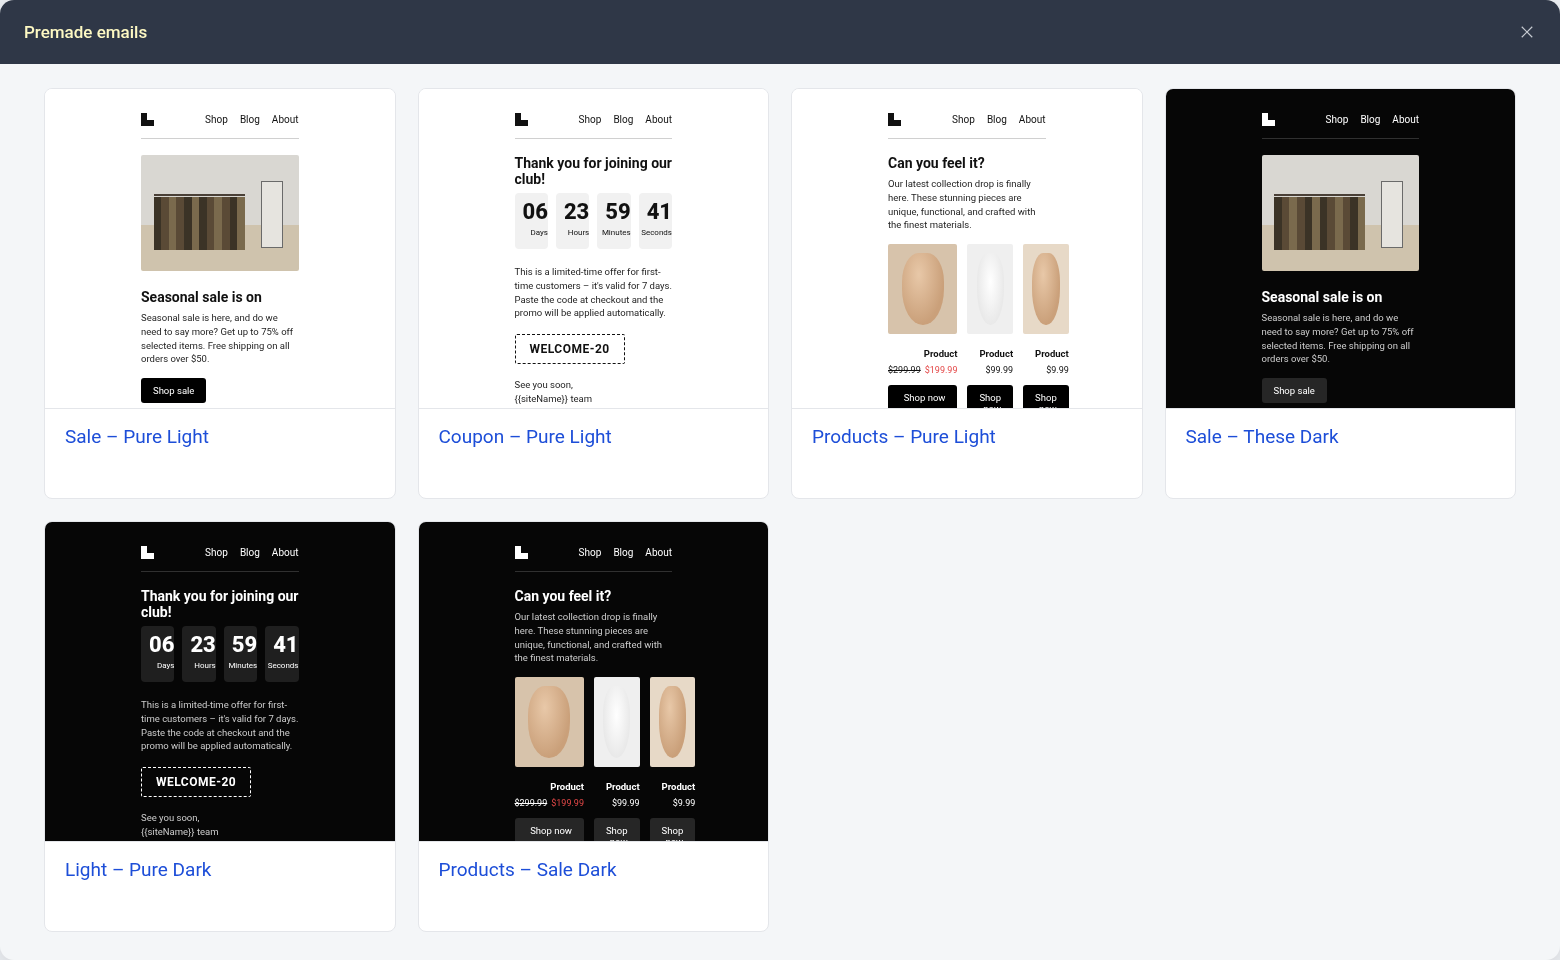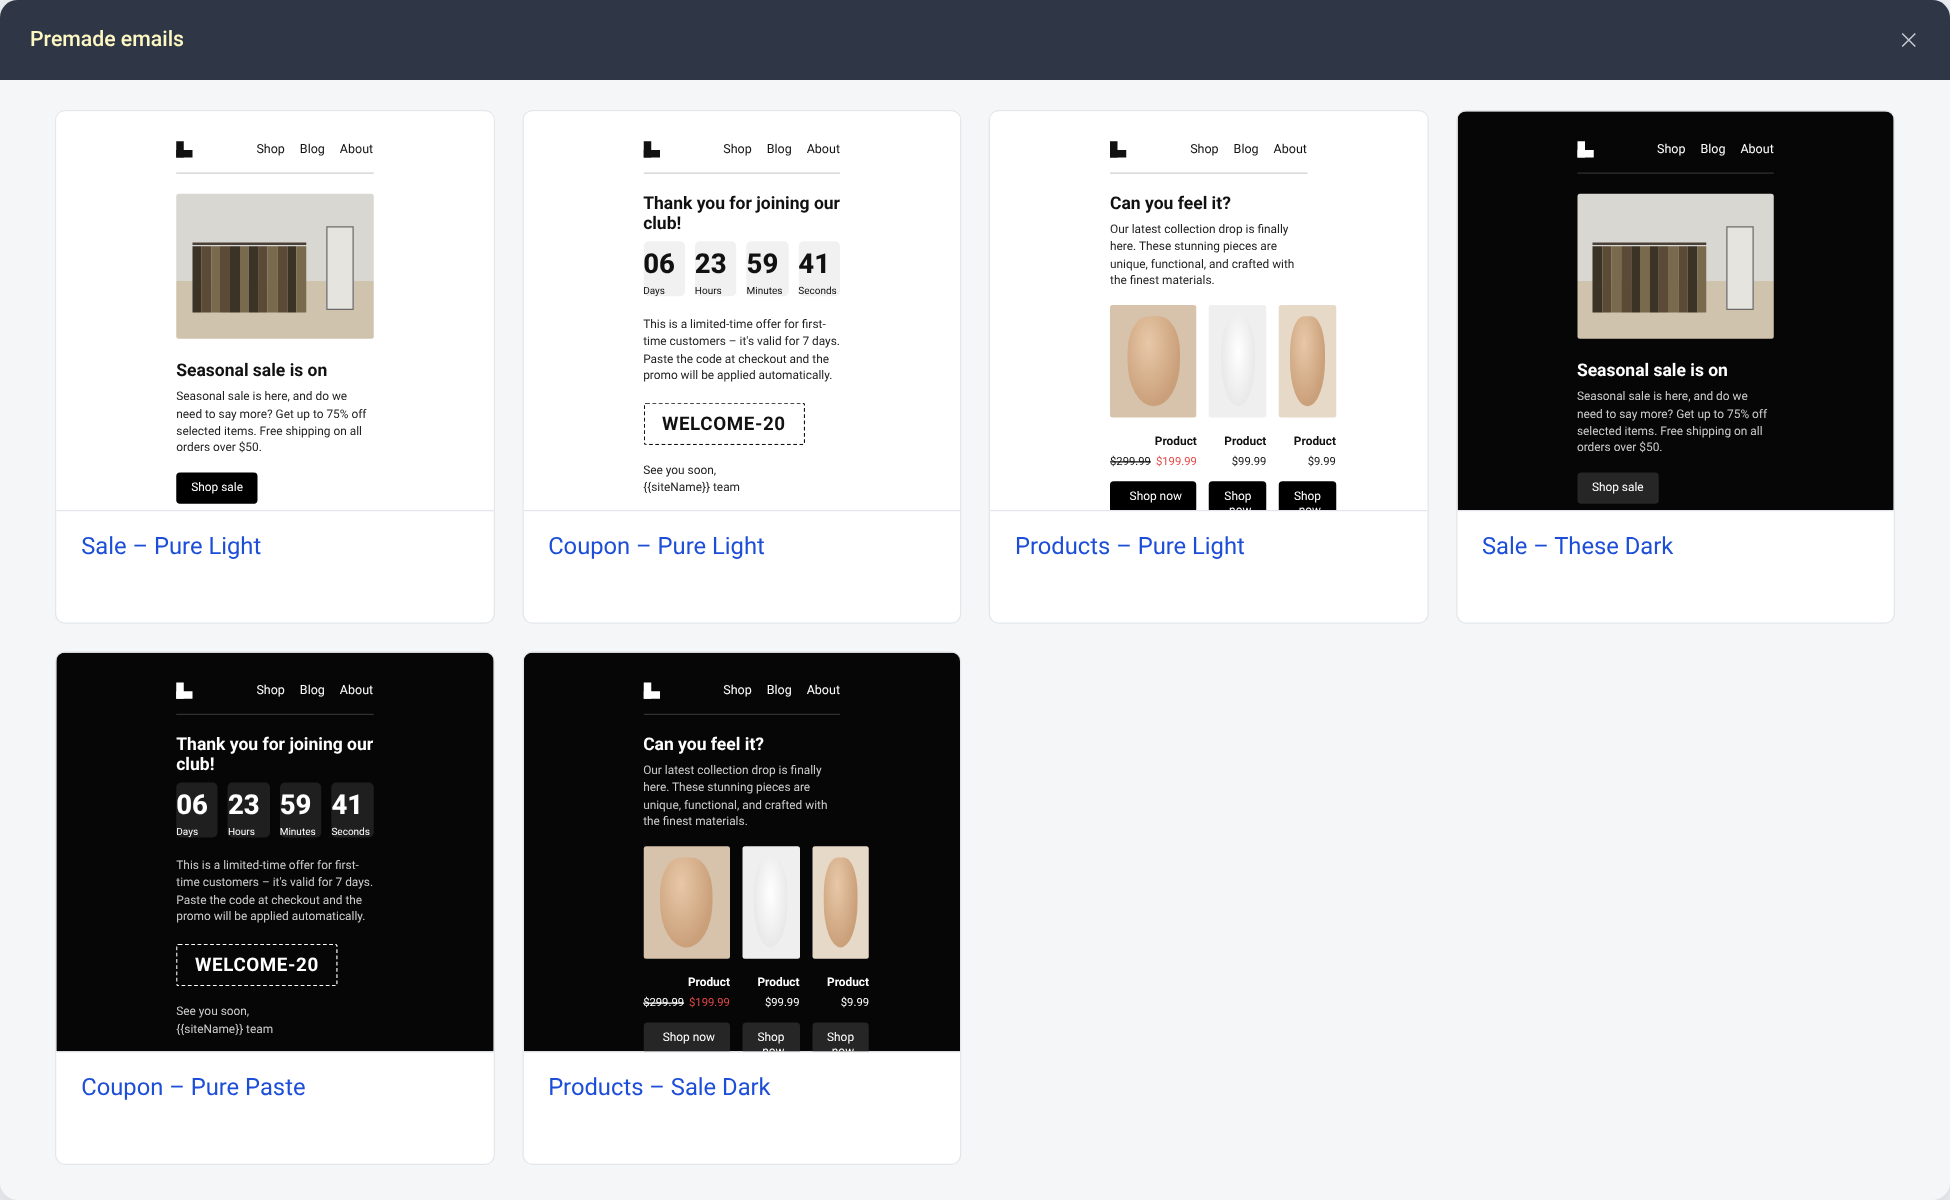--- a/index.html
+++ b/index.html
@@ -91,25 +91,25 @@
   .mirror{position:absolute;right:10%;top:22%;width:14%;height:58%;border:1px solid #6a6a6a;background:#e6e4df;}
   .h2{font-size:14px;font-weight:700;margin:18px 0 6px;}
   .p{font-size:9.5px;line-height:1.45;margin:0 0 12px;opacity:.95;}
   .dark .p{color:#d7d7d7;}
   .btn{display:inline-block;font-size:9.5px;padding:7px 12px;border-radius:3px;}
   .btn.black{background:#000;color:#fff;}
   .dark .btn.black{background:#262626;color:#fff;}
   .caption{padding:16px 20px;font-size:19px;color:#1d4ed8;}
   
   .countdown{display:flex;gap:8px;margin-top:4px;}
-  .cd{flex:1;background:#f1f1f1;border-radius:4px;text-align:left;padding:8px 0 0;}
+  .cd{flex:1;background:#f1f1f1;border-radius:4px;text-align:right;padding:8px 0 12px;}
   .dark .cd{background:#1f1f1f;}
   .cd .n{font-size:22px;font-weight:800;line-height:1;}
   .cd .l{font-size:8px;margin-top:5px;}
-  .code{display:inline-block;border:1px dashed currentColor;padding:7px 14px;font-size:15px;font-weight:700;letter-spacing:.5px;margin:2px 0 14px;border-radius:2px;}
+  .code{display:inline-block;border:1px dashed currentColor;padding:7px 14px;font-size:12px;font-weight:700;letter-spacing:.5px;margin:2px 0 14px;border-radius:2px;}
   
   .prods{display:flex;gap:10px;text-align:right;}
   .prod{flex:1;display:flex;flex-direction:column;}
   .pimg{width:100%;height:90px;border-radius:2px;background:#d7c3ab;position:relative;overflow:hidden;}
   .pimg.b{background:#efefef;}
   .pimg.c{background:#e7d9c7;}
   .neck{position:absolute;left:20%;top:10%;width:60%;height:80%;background:radial-gradient(ellipse at 40% 30%,#e8c8a8 0%,#caa07a 70%);border-radius:40% 40% 50% 50%;}
   .ptitle{font-size:9.5px;font-weight:700;margin:14px 0 6px;}
   .pprice{font-size:9px;margin:0 0 10px;}
   .strike{text-decoration:line-through;margin-right:4px;}
@@ -324,21 +324,21 @@
                 <div class="n">41</div>
                 <div class="l">Seconds</div>
               </div>
           </div>
           <p class="p" style="margin-top:16px">This is a limited-time offer for first-time customers – it's valid for 7 days. Paste the code at checkout and the promo will be applied automatically.</p>
           <span class="code">WELCOME-20</span>
           <p class="p" style="margin:0"><span>See you soon,</span><br><span>{{siteName}} team</span></p>
           <hr class="sep2">
         </div>
       </div>
-      <div class="caption">Coupon – Pure Paste</div>
+      <div class="caption">Light – Pure Dark</div>
     </div>
 
     <div class="card dark">
       <div class="thumb">
         <div class="thumb-inner-bg">
           <div class="tnav">
             <span class="tlogo"></span>
             <span class="tlinks">
               <span>Shop</span>
               <span>Blog</span>

